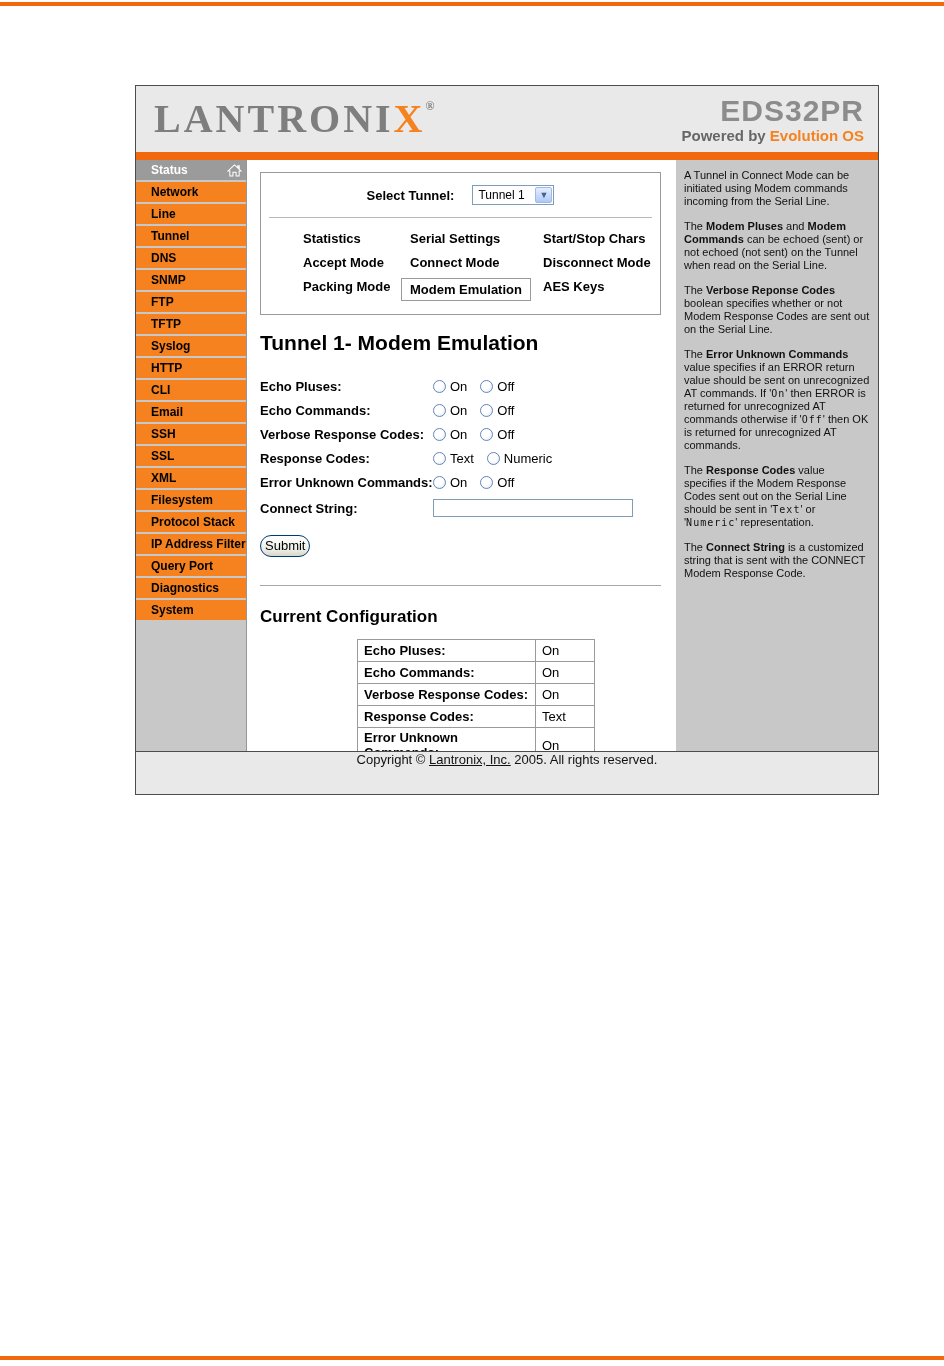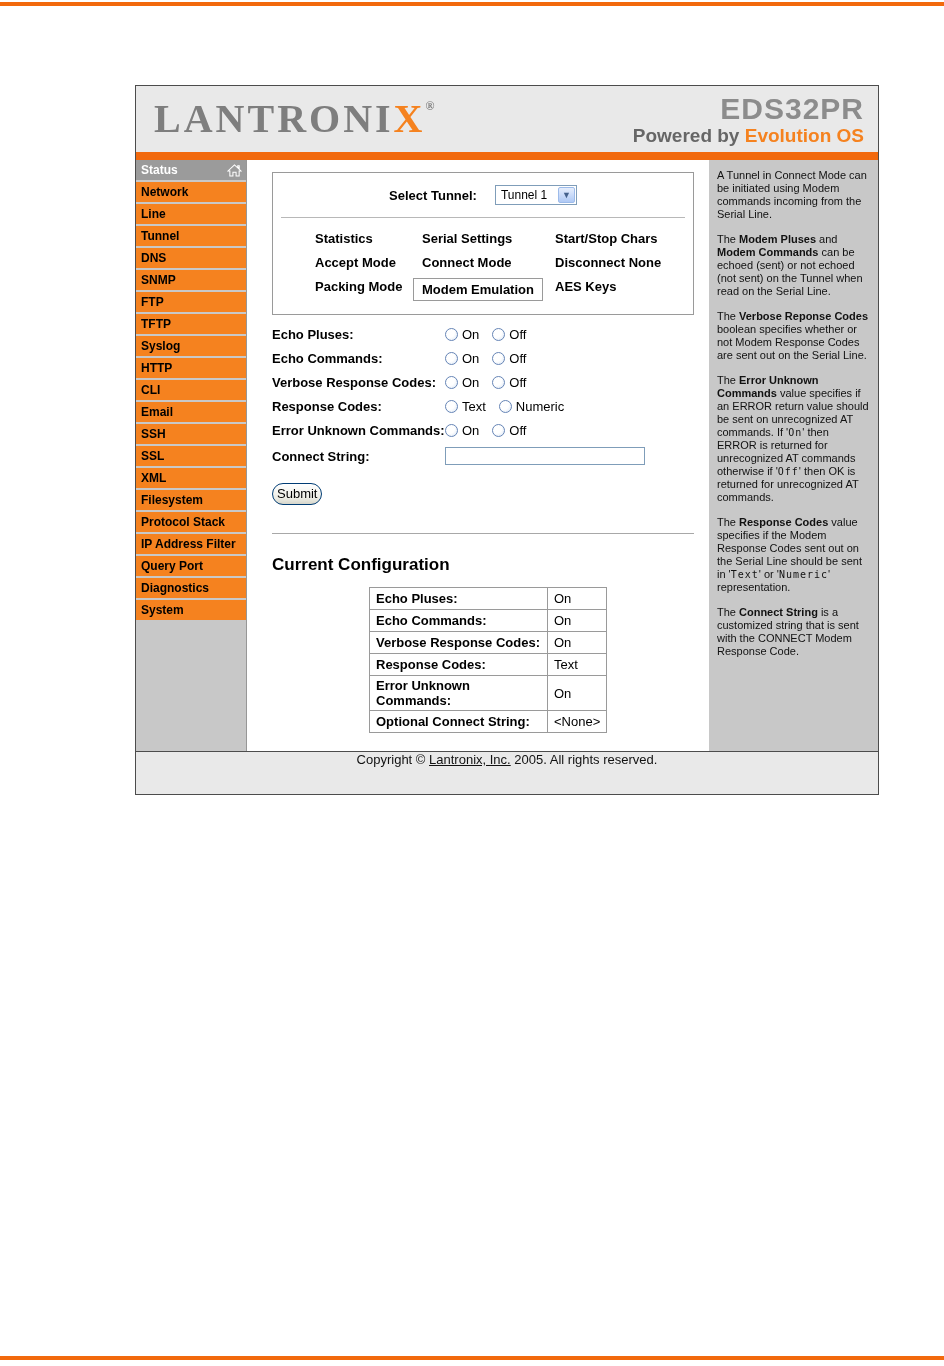--- a/index.html
+++ b/index.html
@@ -15,35 +15,35 @@
     border:1px solid #4c4c4c;background:#fff;box-sizing:border-box;
     display:flex;flex-direction:column;
   }
   
   .header{height:66px;background:#E9E9E9;display:flex;justify-content:space-between;align-items:center;padding:0 14px 0 18px;flex:none;}
   .logo{font-size:40px;font-weight:bold;color:#7E7E7E;letter-spacing:3px;line-height:1;font-stretch:condensed;font-family:Liberation Serif, serif;}
   .logo .x{color:#F5821F;}
   .logo .reg{font-size:12px;vertical-align:22px;letter-spacing:0;color:#7E7E7E;}
   .brand{text-align:right;line-height:1;}
   .brand .product{font-size:30px;font-weight:bold;color:#8C8C8C;letter-spacing:1px;}
-  .brand .powered{font-size:19px;font-weight:bold;color:#666;margin-top:2px;}
+  .brand .powered{font-size:15px;font-weight:bold;color:#666;margin-top:2px;}
   .brand .powered .os{color:#F5821F;}
   .orange-bar{height:8px;background:#F2690D;flex:none;}
 
   
   .content{flex:1;display:flex;min-height:0;}
   .sidebar{width:110px;background:#C8C8C8;border-right:1px solid #979797;box-sizing:content-box;flex:none;}
   .menu-item{
     height:20px;line-height:20px;margin-bottom:2px;background:#F5821F;color:#000;
-    font-weight:bold;font-size:12px;padding-left:5px;cursor:pointer;white-space:nowrap;
+    font-weight:bold;font-size:12px;padding-left:15px;cursor:pointer;white-space:nowrap;
   }
   .menu-item.active{background:#9B9B9B;color:#fff;display:flex;justify-content:space-between;align-items:center;padding-right:4px;}
   .home-ic{width:15px;height:13px;display:block;}
 
-  .main{flex:1;background:#fff;padding:12px 15px 0 13px;min-width:0;font-size:13px;margin-left:12px;}
+  .main{flex:1;background:#fff;padding:12px 15px 0 13px;min-width:0;font-size:13px;}
   .tunnel-box{border:1px solid #9a9a9a;padding:12px 0 13px;margin-bottom:12px;}
   .select-row{display:flex;justify-content:center;align-items:center;gap:18px;}
   .select-label{font-weight:bold;font-size:13px;}
   .xp-select{
     display:inline-flex;align-items:center;border:1px solid #7F9DB9;background:#fff;
     height:20px;width:82px;font-size:12px;cursor:pointer;box-sizing:border-box;
   }
   .xp-select .val{flex:1;padding-left:5px;}
   .xp-select .arrow{
     width:17px;height:16px;margin:1px;border-radius:2px;
@@ -70,21 +70,21 @@
     margin-top:9px;font-size:13px;padding:2px 4px 3px;border:1px solid #003C74;border-radius:11px;
     background:linear-gradient(#ffffff,#EDEDE5 70%,#D6D6CB);cursor:pointer;font-family:"Liberation Sans",sans-serif;
   }
   .section-divider{border:none;border-top:1px solid #a8a8a8;margin:28px 0 0;}
   .config-heading{font-size:17px;font-weight:bold;margin:21px 0 12px;}
   .config-table{border-collapse:collapse;margin-left:97px;font-size:13px;}
   .config-table td{border:1px solid #9a9a9a;padding:2px 6px;height:17px;}
   .config-table td.lbl{font-weight:bold;width:165px;}
   .config-table td.val{width:45px;}
 
-  .help{width:169px;background:#C8C8C8;padding:9px 8px;font-size:11px;line-height:13px;color:#111;box-sizing:border-box;flex:none;}
+  .help{width:202px;background:#C8C8C8;padding:9px 8px;font-size:11px;line-height:13px;color:#111;box-sizing:border-box;flex:none;}
   .help p{margin:0 0 12px;}
   .help b{font-weight:bold;}
   .help .mono{font-family:"DejaVu Sans Mono", monospace;font-size:10px;letter-spacing:1px;}
 
   
   .footer{height:42px;background:#E9E9E9;border-top:1px solid #4c4c4c;display:flex;align-items:flex-start;justify-content:center;font-size:13px;flex:none;color:#111;}
   .footer a{color:#111;text-decoration:underline;cursor:pointer;}
 </style>
 </head>
 <body>
@@ -144,27 +144,28 @@
             <span class="arrow">▼</span>
           </span>
         </div>
         <hr class="box-divider">
         <div class="tab-grid">
           <div class="tab"><span>Statistics</span></div>
           <div class="tab"><span>Serial Settings</span></div>
           <div class="tab"><span>Start/Stop Chars</span></div>
           <div class="tab"><span>Accept Mode</span></div>
           <div class="tab"><span>Connect Mode</span></div>
-          <div class="tab"><span>Disconnect None</span></div>
+          <div class="tab"><span>Disconnect Mode</span></div>
           <div class="tab"><span>Packing Mode</span></div>
           <div class="tab active"><span>Modem Emulation</span></div>
           <div class="tab"><span>AES Keys</span></div>
         </div>
       </div>
 
+      <div class="page-title">Tunnel 1- Modem Emulation</div>
 
       <div>
         <div class="form-row">
           <span class="form-label">Echo Pluses:</span>
           <span class="radio-opt">
               <span class="radio"></span>
               <span>On</span>
             </span>
           <span class="radio-opt">
               <span class="radio"></span>

